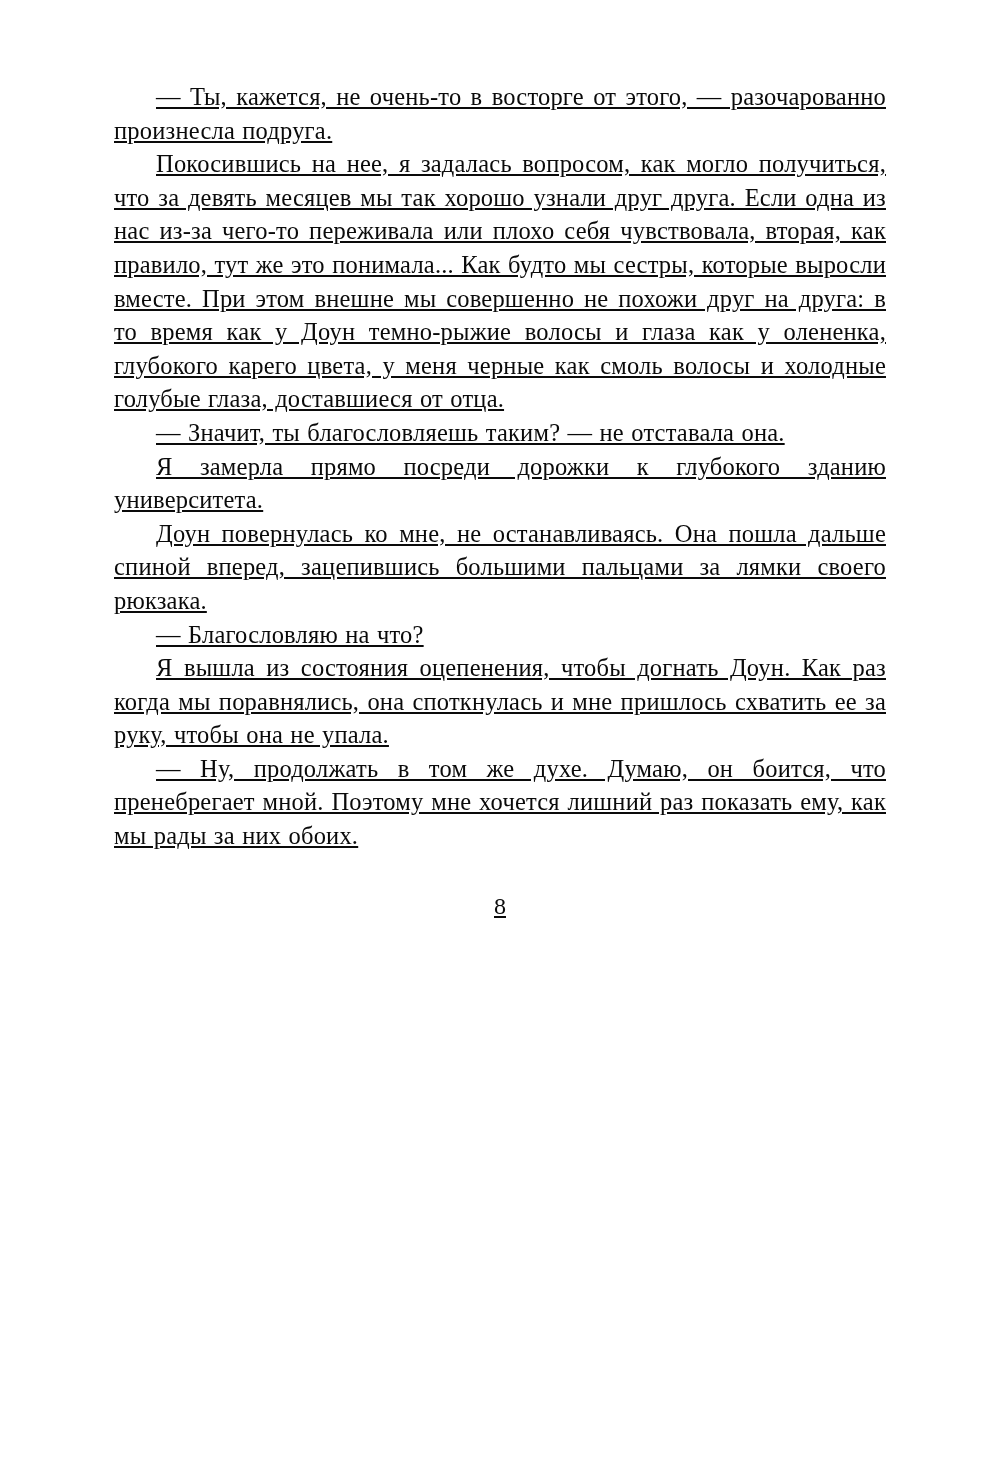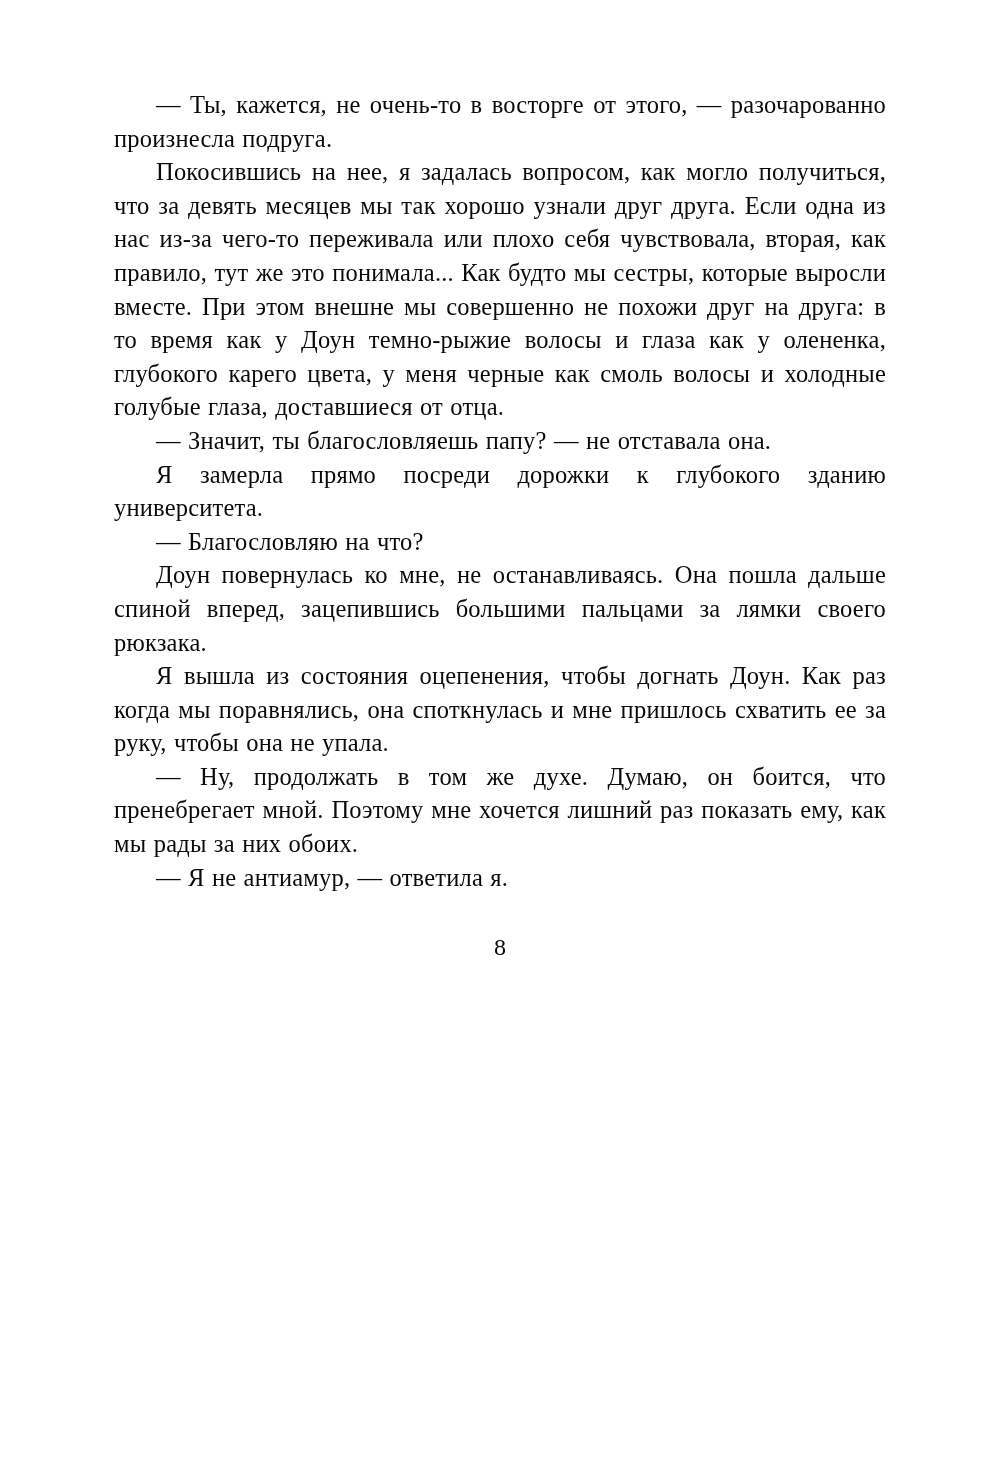--- a/index.html
+++ b/index.html
@@ -10,23 +10,24 @@
     body {
       width: 1000px;
       height: 1468px;
       position: relative;
       font-family: "Liberation Serif", "DejaVu Serif", serif;
       color: #0a0a0a;
       -webkit-font-smoothing: antialiased;
     }
     .book-page {
       width: 772px;
-      margin: 12px auto;
+      margin: 4px auto;
       padding-top: 76px;
       box-sizing: border-box;
+      text-decoration: underline;
     }
     .book-page p {
       margin: 0;
       font-size: 24.5px;
       line-height: 33.6px;
       text-align: justify;
       text-indent: 42px;
       letter-spacing: 0.2px;
       word-spacing: 1px;
     }
@@ -36,21 +37,20 @@
       font-size: 24px;
       line-height: 30px;
     }
   </style>
 </head>
 <body>
 
 <main class="book-page">
   <p>—  Ты, кажется, не очень-то в восторге от этого, — разочарованно произнесла подруга.</p>
   <p>Покосившись на нее, я задалась вопросом, как могло получиться, что за девять месяцев мы так хорошо узнали друг друга. Если одна из нас из-за чего-то переживала или плохо себя чувствовала, вторая, как правило, тут же это понимала... Как будто мы сестры, которые выросли вместе. При этом внешне мы совершенно не похожи друг на друга: в то время как у Доун темно-рыжие волосы и глаза как у олененка, глубокого карего цвета, у меня черные как смоль волосы и холодные голубые глаза, доставшиеся от отца.</p>
-  <p>—  Значит, ты благословляешь папу? — не отставала она.</p>
+  <p>—  Значит, ты благословляешь таким? — не отставала она.</p>
   <p>Я замерла прямо посреди дорожки к глубокого зданию университета.</p>
+  <p>Доун повернулась ко мне, не останавливаясь. Она пошла дальше спиной вперед, зацепившись большими пальцами за лямки своего рюкзака.</p>
   <p>—  Благословляю на что?</p>
-  <p>Доун повернулась ко мне, не останавливаясь. Она пошла дальше спиной вперед, зацепившись большими пальцами за лямки своего рюкзака.</p>
   <p>Я вышла из состояния оцепенения, чтобы догнать Доун. Как раз когда мы поравнялись, она споткнулась и мне пришлось схватить ее за руку, чтобы она не упала.</p>
   <p>—  Ну, продолжать в том же духе. Думаю, он боится, что пренебрегает мной. Поэтому мне хочется лишний раз показать ему, как мы рады за них обоих.</p>
-  <p>—  Я не антиамур, — ответила я.</p>
   <div class="page-number">8</div>
 </main>
 
 </body></html>

